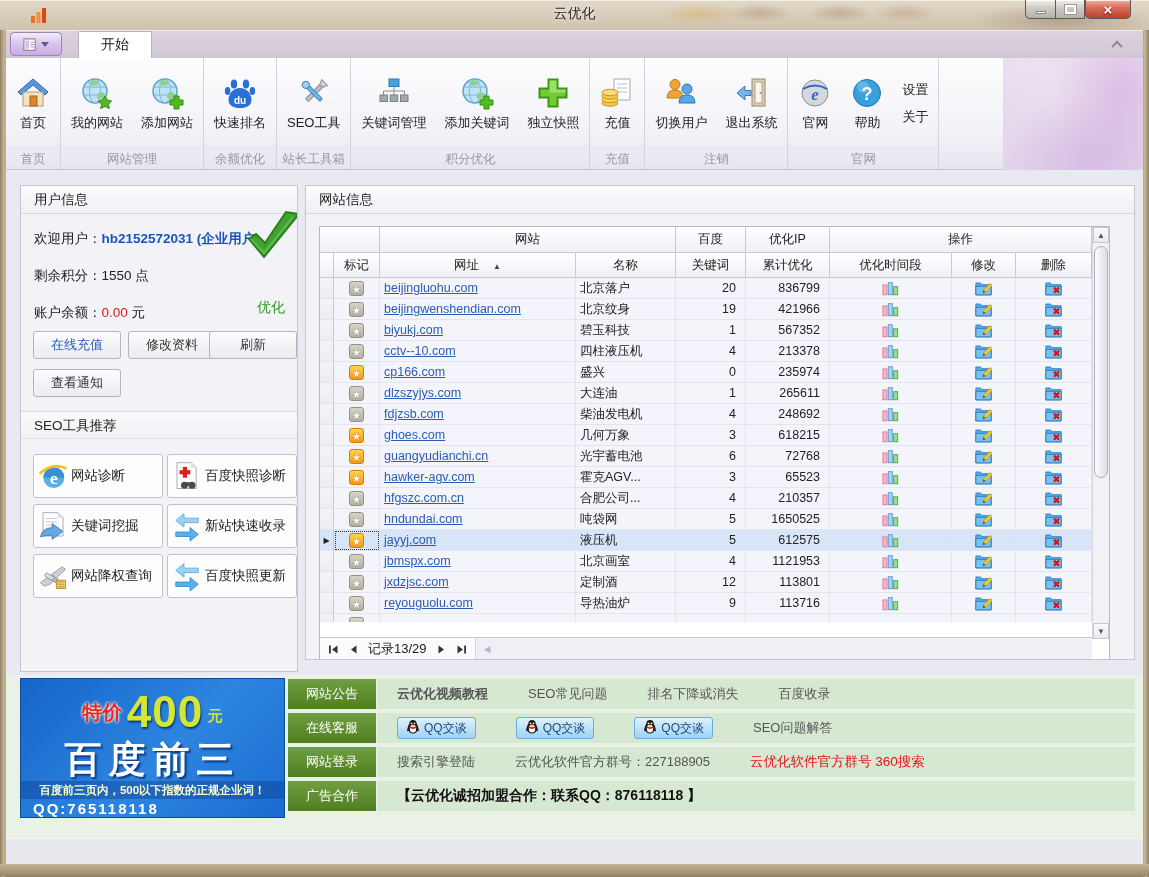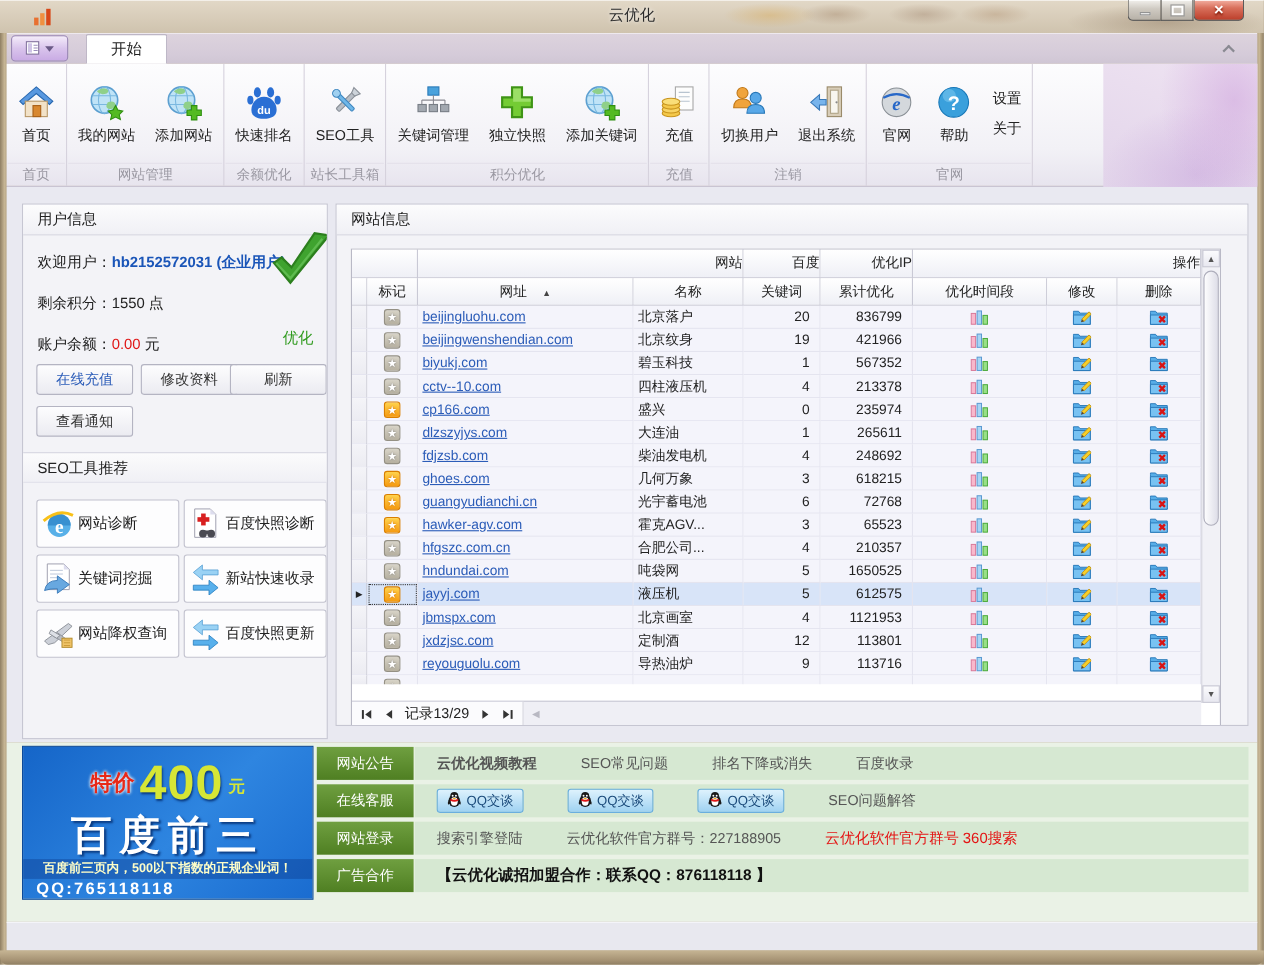--- a/index.html
+++ b/index.html
@@ -94,21 +94,21 @@
   .toolbtn .tic { width:30px; height:30px; flex:none; }
   .toolbtn .tic svg { width:100%; height:100%; }
   .toolbtn .tlabel { font-size:13.5px; color:#222; white-space:nowrap; }
 
   
   #grid { position:absolute; left:13px; top:40px; width:791px; height:435px; background:#fff; border:1px solid #b9b9c6; }
   #grid table { border-collapse:separate; border-spacing:0; table-layout:fixed; width:772px; }
   #grid th { height:25px; font-weight:normal; font-size:12.5px; color:#222;
     background:linear-gradient(180deg,#ffffff,#eff0f6); border-right:1px solid #c9c9d5; border-bottom:1px solid #c9c9d5;
     white-space:nowrap; overflow:hidden; }
-  #grid th.gh { height:26px;text-align:right; }
+  #grid th.gh { height:26px; }
   #grid td { height:21px; font-size:12.5px; color:#222; background:#f4f4fb;
     border-right:1px solid #e4e4ef; border-bottom:1px solid #e4e4ef; white-space:nowrap; overflow:hidden;
     padding:0 4px; }
   #grid td.gut { background:linear-gradient(180deg,#f4f4f8,#ececf2); border-right:1px solid #c9c9d5; padding:0;
     text-align:center; font-size:8px; color:#222; }
   #grid tr.sel td { background:#d8e4f8; }
   #grid td.url a { color:#2b5cb8; text-decoration:underline; }
   #grid td.num { text-align:right; padding-right:9px; }
   #grid td.cic { text-align:center; }
   #grid td.cic svg { width:17px; height:15px; vertical-align:middle; }
@@ -281,35 +281,35 @@
               <rect x="12" y="3" width="10" height="7.5" fill="#4aa2dc" stroke="#2a7ab8"></rect>
               <path d="M17 10.5 V15 M6.5 15 H27.5 M6.5 15 V19 M17 15 V19 M27.5 15 V19" stroke="#8a8a92" fill="none"></path>
               <rect x="3" y="19" width="7.5" height="6.5" fill="#a2a8b0" stroke="#787e86"></rect>
               <rect x="13.2" y="19" width="7.5" height="6.5" fill="#a2a8b0" stroke="#787e86"></rect>
               <rect x="23.5" y="19" width="7.5" height="6.5" fill="#a2a8b0" stroke="#787e86"></rect>
             </svg></span>
           <span class="rlabel">关键词管理</span>
         </div>
         <div class="rbtn">
           <span class="ric"><svg viewBox="0 0 34 34">
-              <path d="M12.5 3.5 h9 v9 h9 v9 h-9 v9 h-9 v-9 h-9 v-9 h9 z" fill="#74cc34" stroke="#3f9416" stroke-width="2"></path>
-              <path d="M13.5 4.5 h7 v9 h9 v3 h-16 z" fill="#a8e678" opacity="0.75"></path>
-            </svg></span>
-          <span class="rlabel">独立快照</span>
-        </div>
-        <div class="rbtn">
-          <span class="ric"><svg viewBox="0 0 34 34">
               <circle cx="15" cy="15" r="12" fill="#bfe3f7" stroke="#5c9fd0" stroke-width="1.5"></circle>
               <ellipse cx="15" cy="15" rx="5.5" ry="12" fill="none" stroke="#7ab8e0"></ellipse>
               <path d="M4 11 h22 M4 19 h22" stroke="#7ab8e0" fill="none"></path>
               <path d="M8 7 q5 -4 9 -2 q3 2 0 4 q-6 2 -9 -2" fill="#8fd08a"></path>
               <path d="M18 17 q6 -2 7 2 q-1 5 -6 4 q-4 -1 -1 -6" fill="#8fd08a"></path>
               <path d="M24 20 h5 v4 h4 v5 h-4 v4 h-5 v-4 h-4 v-5 h4 z" fill="#54ba22" stroke="#2f8f10"></path>
             </svg></span>
           <span class="rlabel">添加关键词</span>
+        </div>
+        <div class="rbtn">
+          <span class="ric"><svg viewBox="0 0 34 34">
+              <path d="M12.5 3.5 h9 v9 h9 v9 h-9 v9 h-9 v-9 h-9 v-9 h9 z" fill="#74cc34" stroke="#3f9416" stroke-width="2"></path>
+              <path d="M13.5 4.5 h7 v9 h9 v3 h-16 z" fill="#a8e678" opacity="0.75"></path>
+            </svg></span>
+          <span class="rlabel">独立快照</span>
         </div>
       </div>
       <div class="glabel">积分优化</div>
     </div>
     <div class="rgroup">
       <div class="rbtns">
         <div class="rbtn">
           <span class="ric"><svg viewBox="0 0 34 34">
               <rect x="14" y="3" width="16" height="21" fill="#fdfdfd" stroke="#a8a8a8"></rect>
               <path d="M17 8 h10 M17 12 h10 M17 16 h10" stroke="#b8c4d0"></path>

